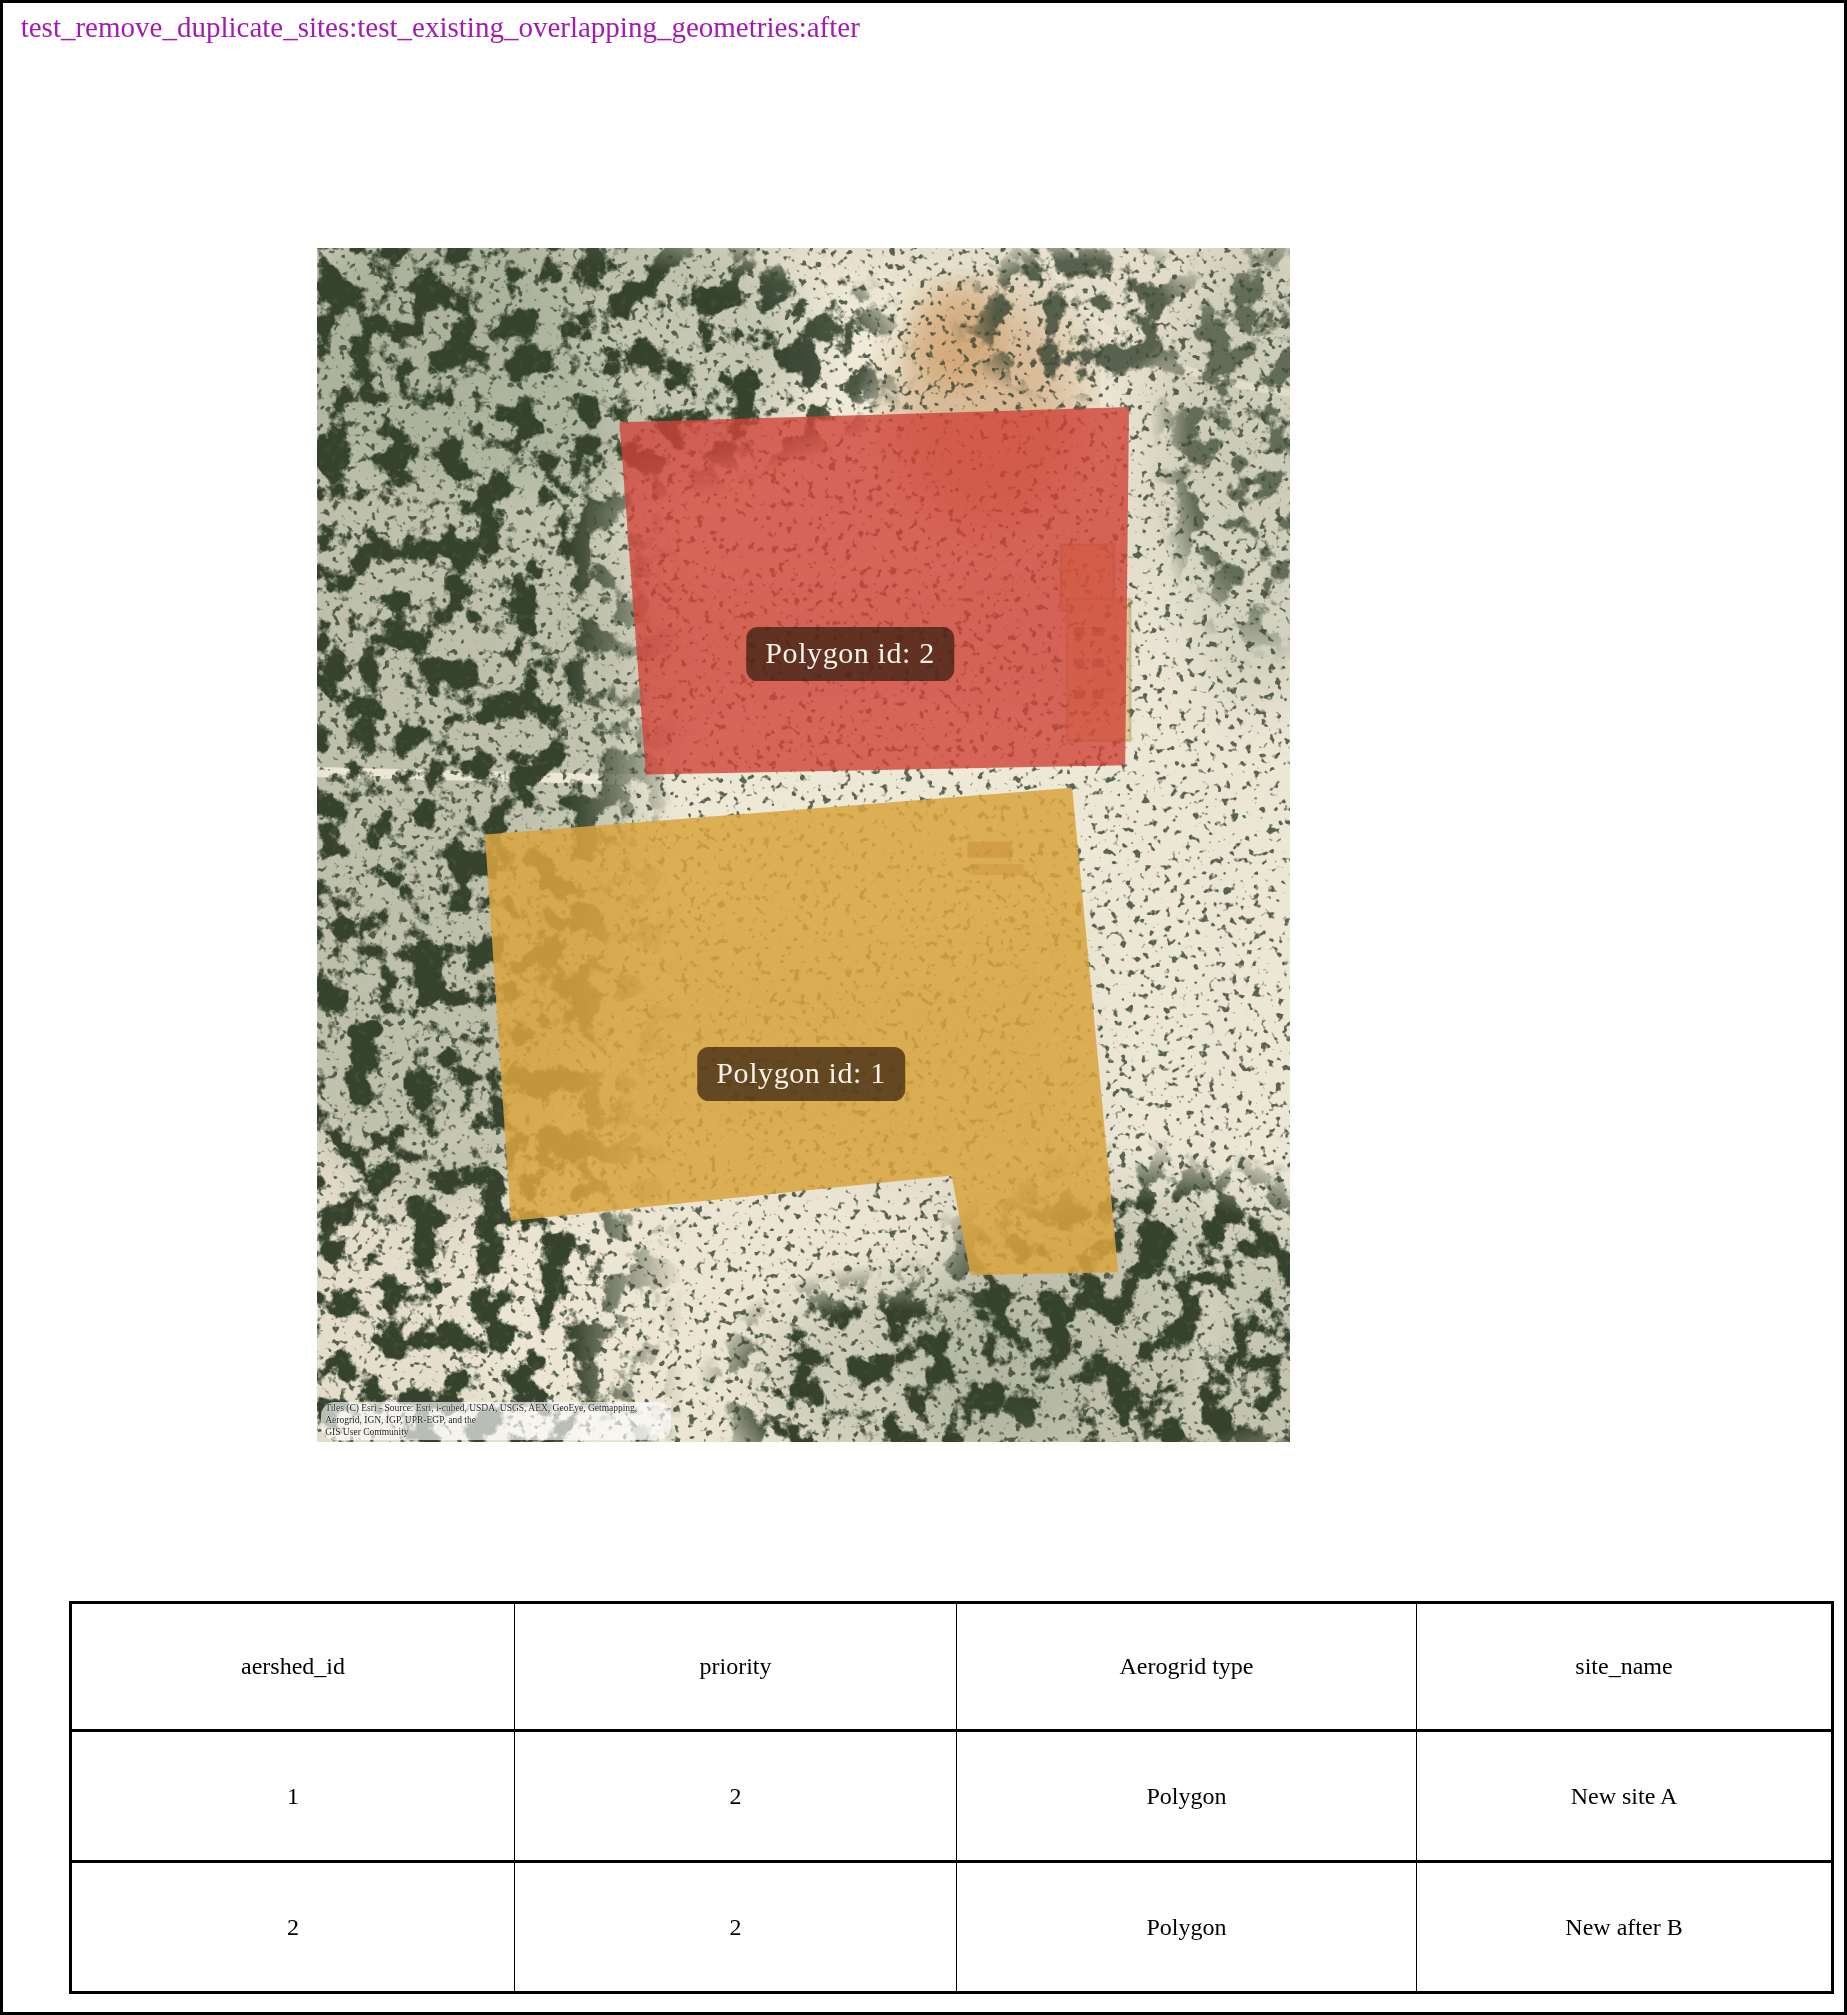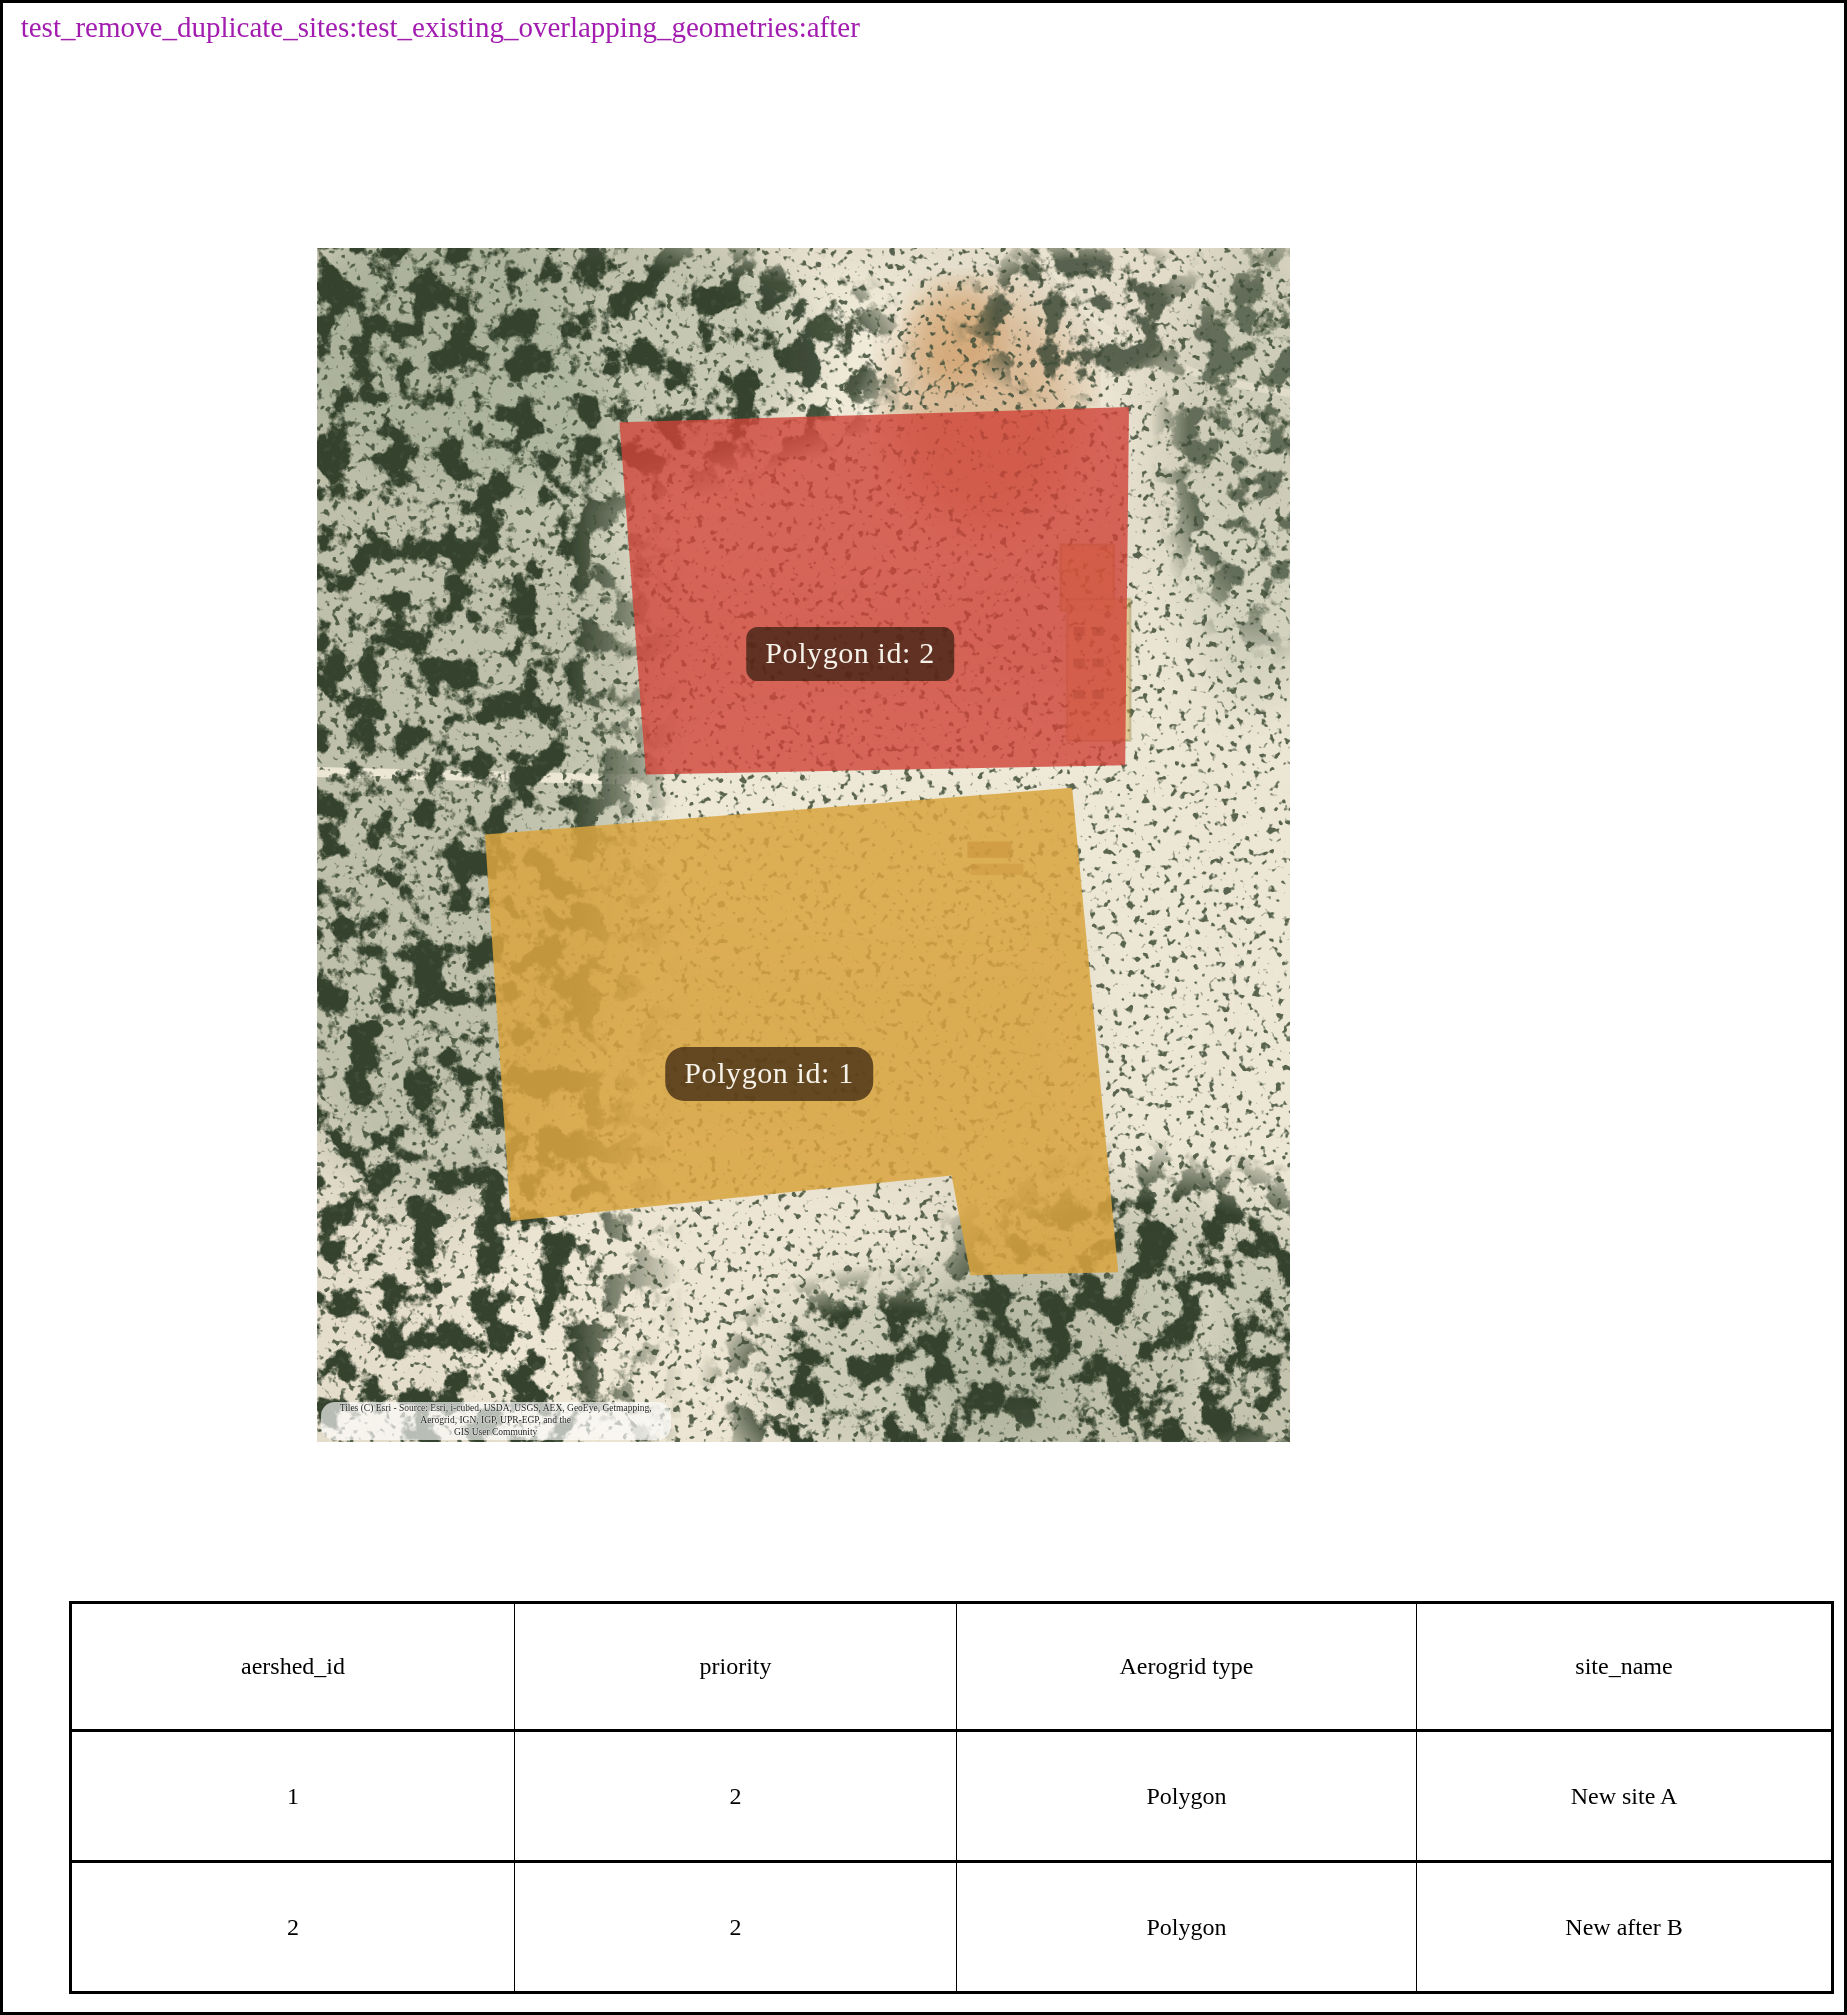--- a/index.html
+++ b/index.html
@@ -23,21 +23,20 @@
     letter-spacing: 0px;
   }
   
   .map {
     position: absolute;
     left: 314px;
     top: 245px;
     width: 973px;
     height: 1194px;
     overflow: hidden;
-    text-align: center;
   }
   .map svg { display: block; }
   .poly-label {
     position: absolute;
     transform: translate(-50%, -50%);
     background: rgba(48, 28, 14, 0.70);
     color: #f6f2e9;
     font-size: 30px;
     line-height: 1;
     padding: 10.7px 19px 13.3px 19px;
@@ -177,21 +176,21 @@
         <rect x="1228" y="700" width="18" height="14" fill="#6b5a20"></rect>
         <rect x="1030" y="940" width="70" height="26" fill="#70352c"></rect>
         <rect x="1035" y="975" width="84" height="18" fill="#7a4033" opacity="0.85"></rect>
       </g>
 
       <polygon points="479,276 1286,252 1280,819 521,834" fill-opacity="0.80" fill="#cf4438"></polygon>
       <polygon points="266,929 1196,855 1269,1622 1035,1627 1005,1469 307,1541" fill-opacity="0.85" fill="#d9a53e"></polygon>
     </svg>
 
     <div class="poly-label" style="left:533px; top:406px;">Polygon id: 2</div>
-    <div class="poly-label" style="left:452px; top:826px;border-radius:19px;">Polygon id: 1</div>
+    <div class="poly-label" style="left:484px; top:826px;">Polygon id: 1</div>
 
     <div class="attribution">
       <span>Tiles (C) Esri - Source: Esri, i-cubed, USDA, USGS, AEX, GeoEye, Getmapping, Aerogrid, IGN, IGP, UPR-EGP, and the</span>
       <br>
       <span>GIS User Community</span>
     </div>
   </div>
 
   <table class="sites-table">
     <colgroup>

